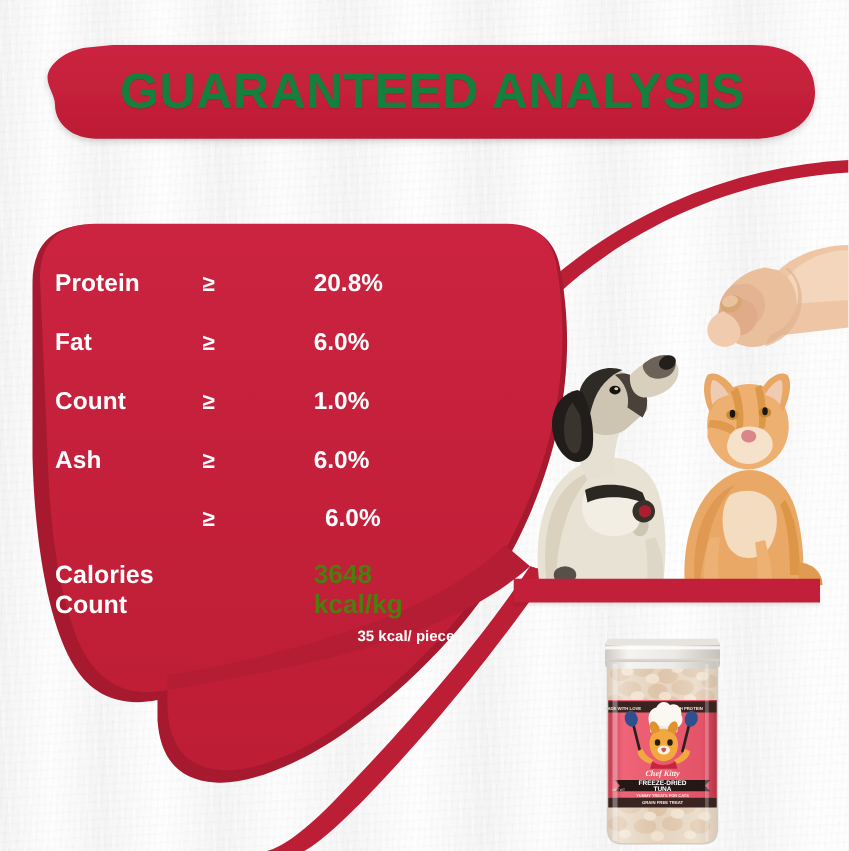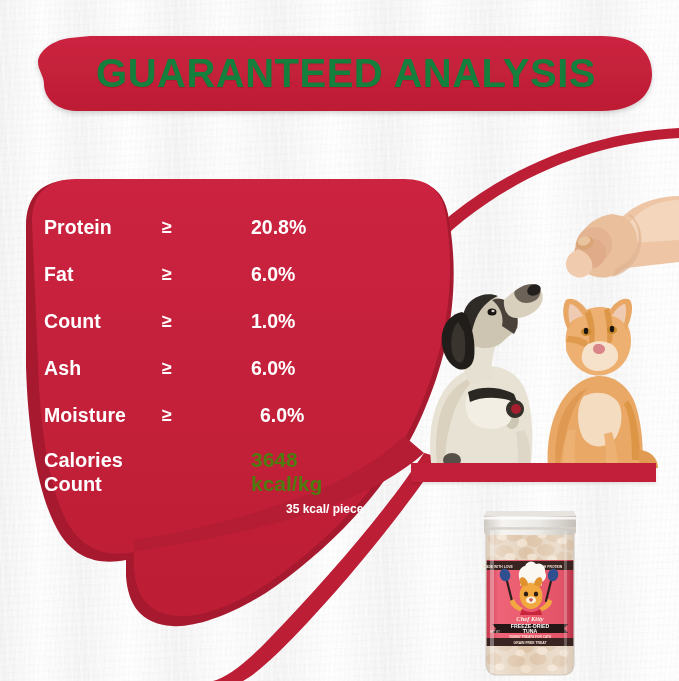--- a/index.html
+++ b/index.html
@@ -374,21 +374,20 @@
       <span class="lbl">Count</span>
       <span class="op">≥</span>
       <span class="val">1.0%</span>
     </div>
     <div class="row">
       <span class="lbl">Ash</span>
       <span class="op">≥</span>
       <span class="val">6.0%</span>
     </div>
     <div class="row moisture">
-      <span class="lbl">Moisture</span>
       <span class="op">≥</span>
       <span class="val">6.0%</span>
     </div>
   </div>
 
   <div class="cal-block">
     <div class="cal-label">
       <div>Calories</div>
       <div>Count</div>
     </div>

